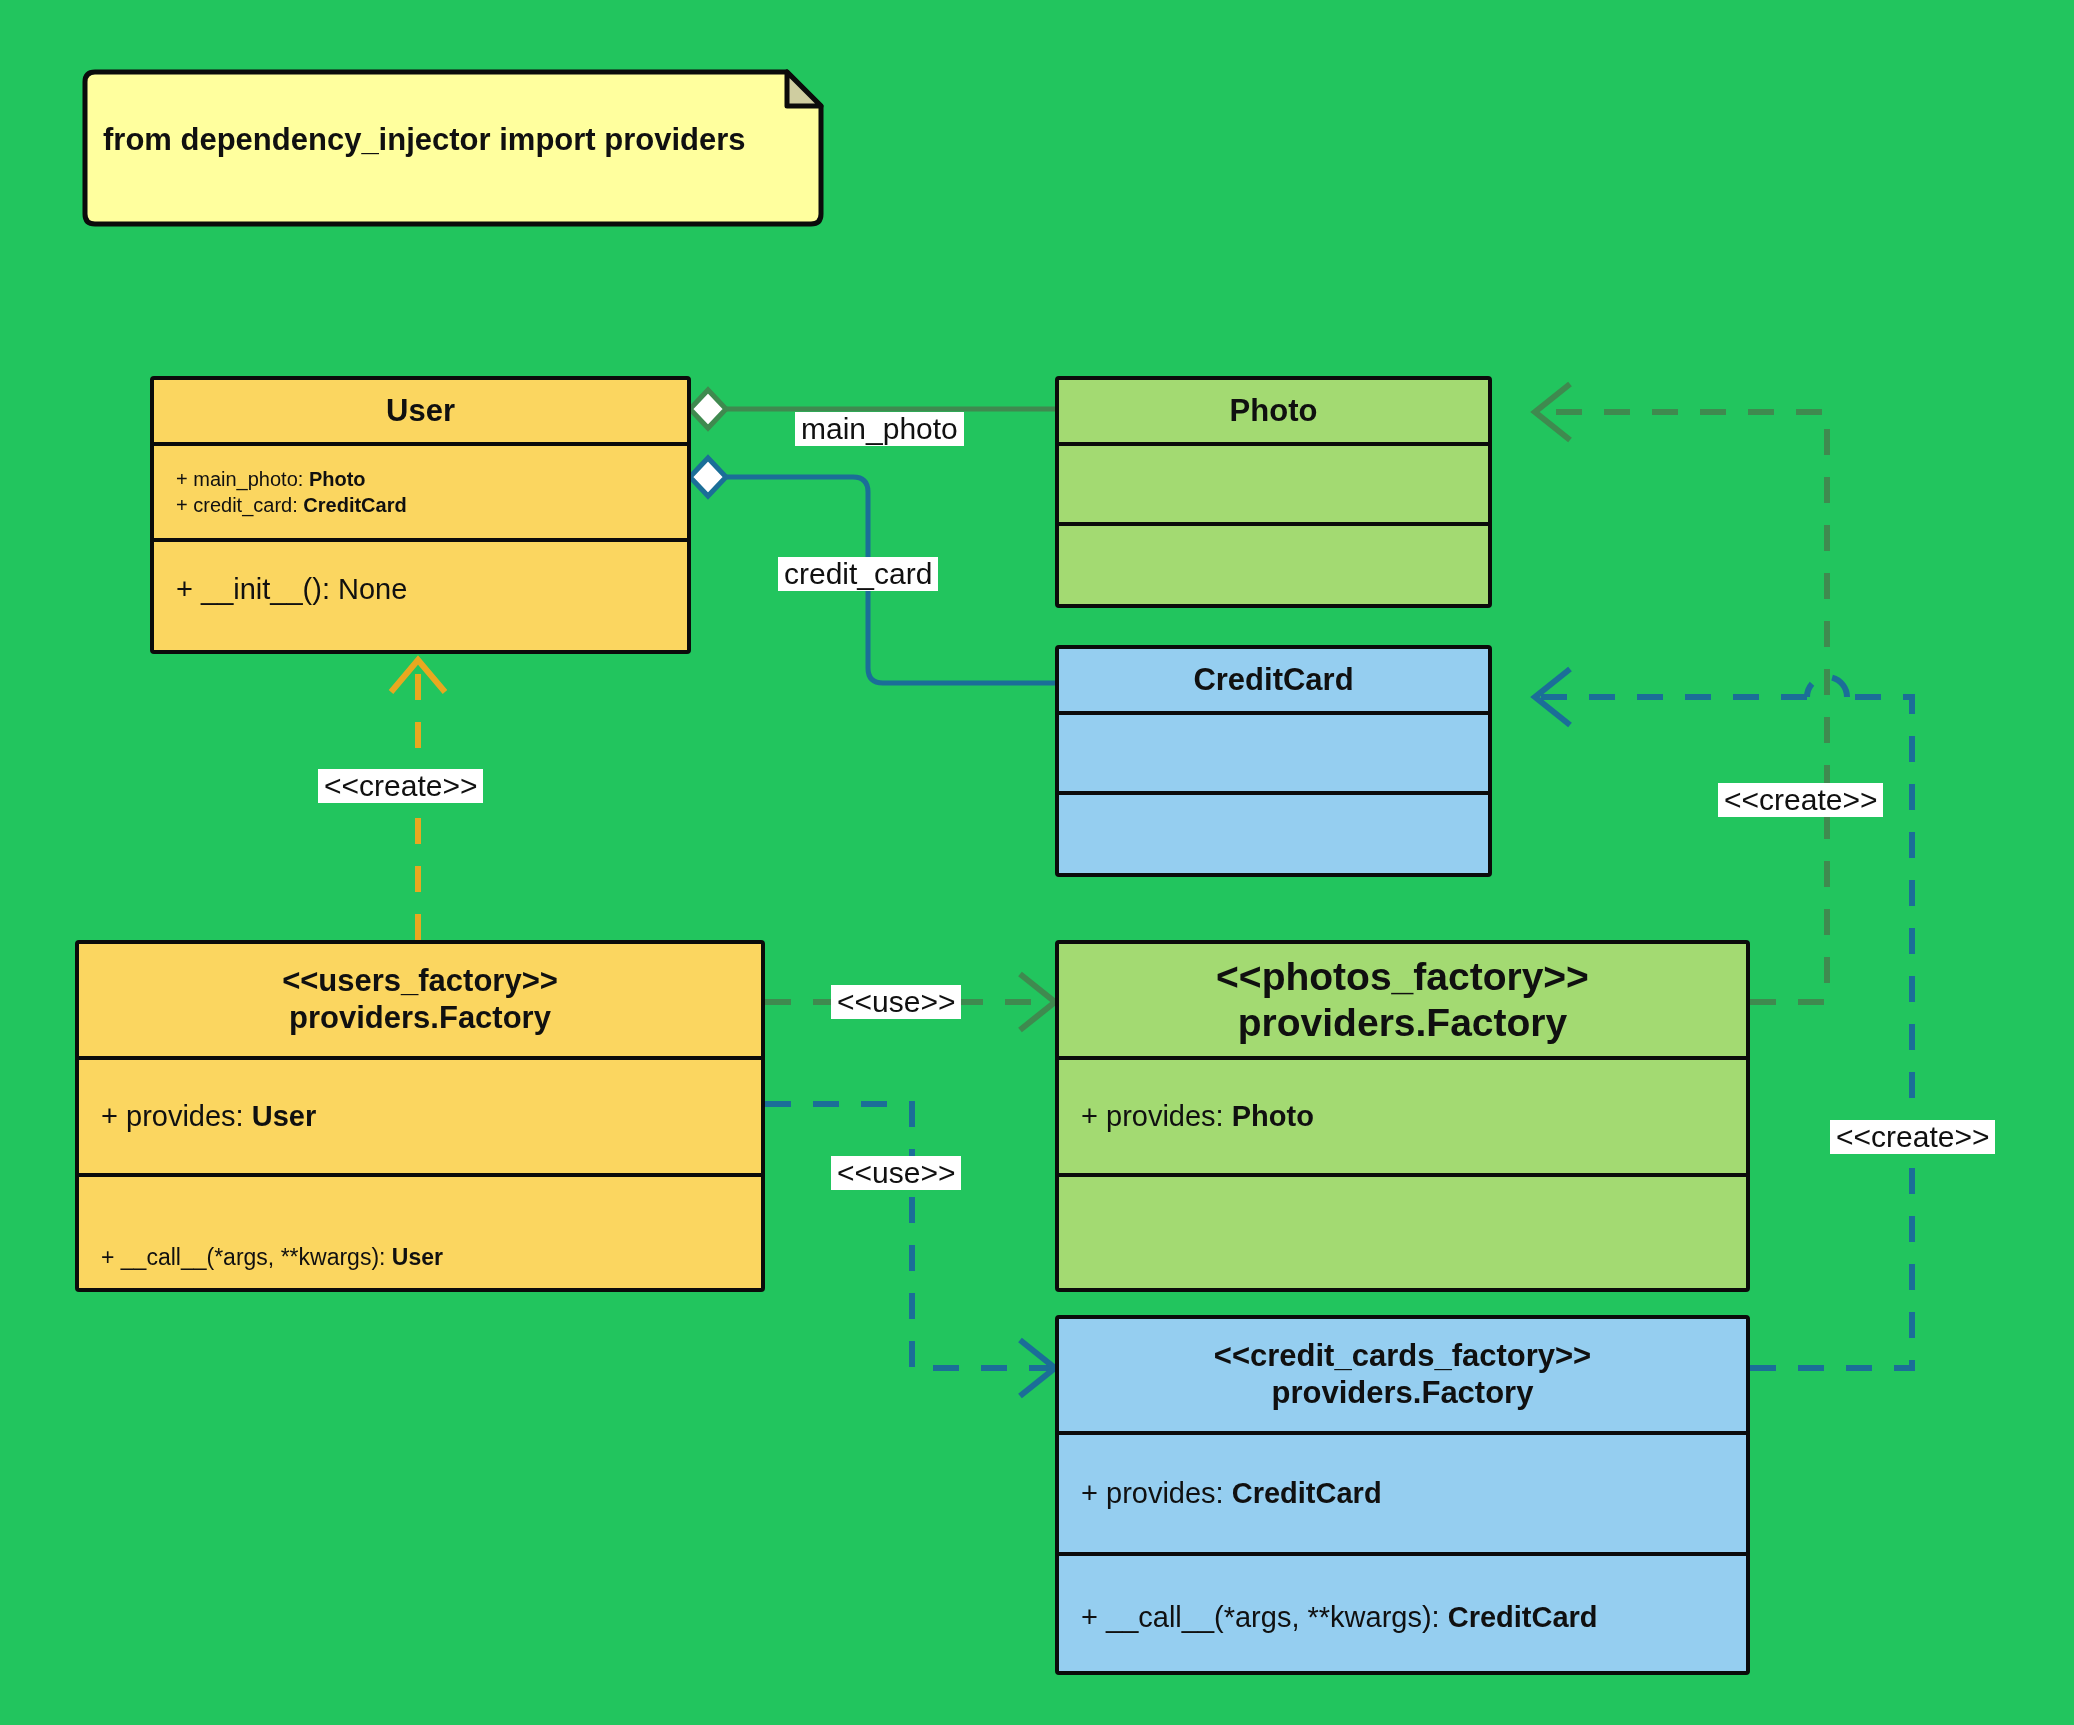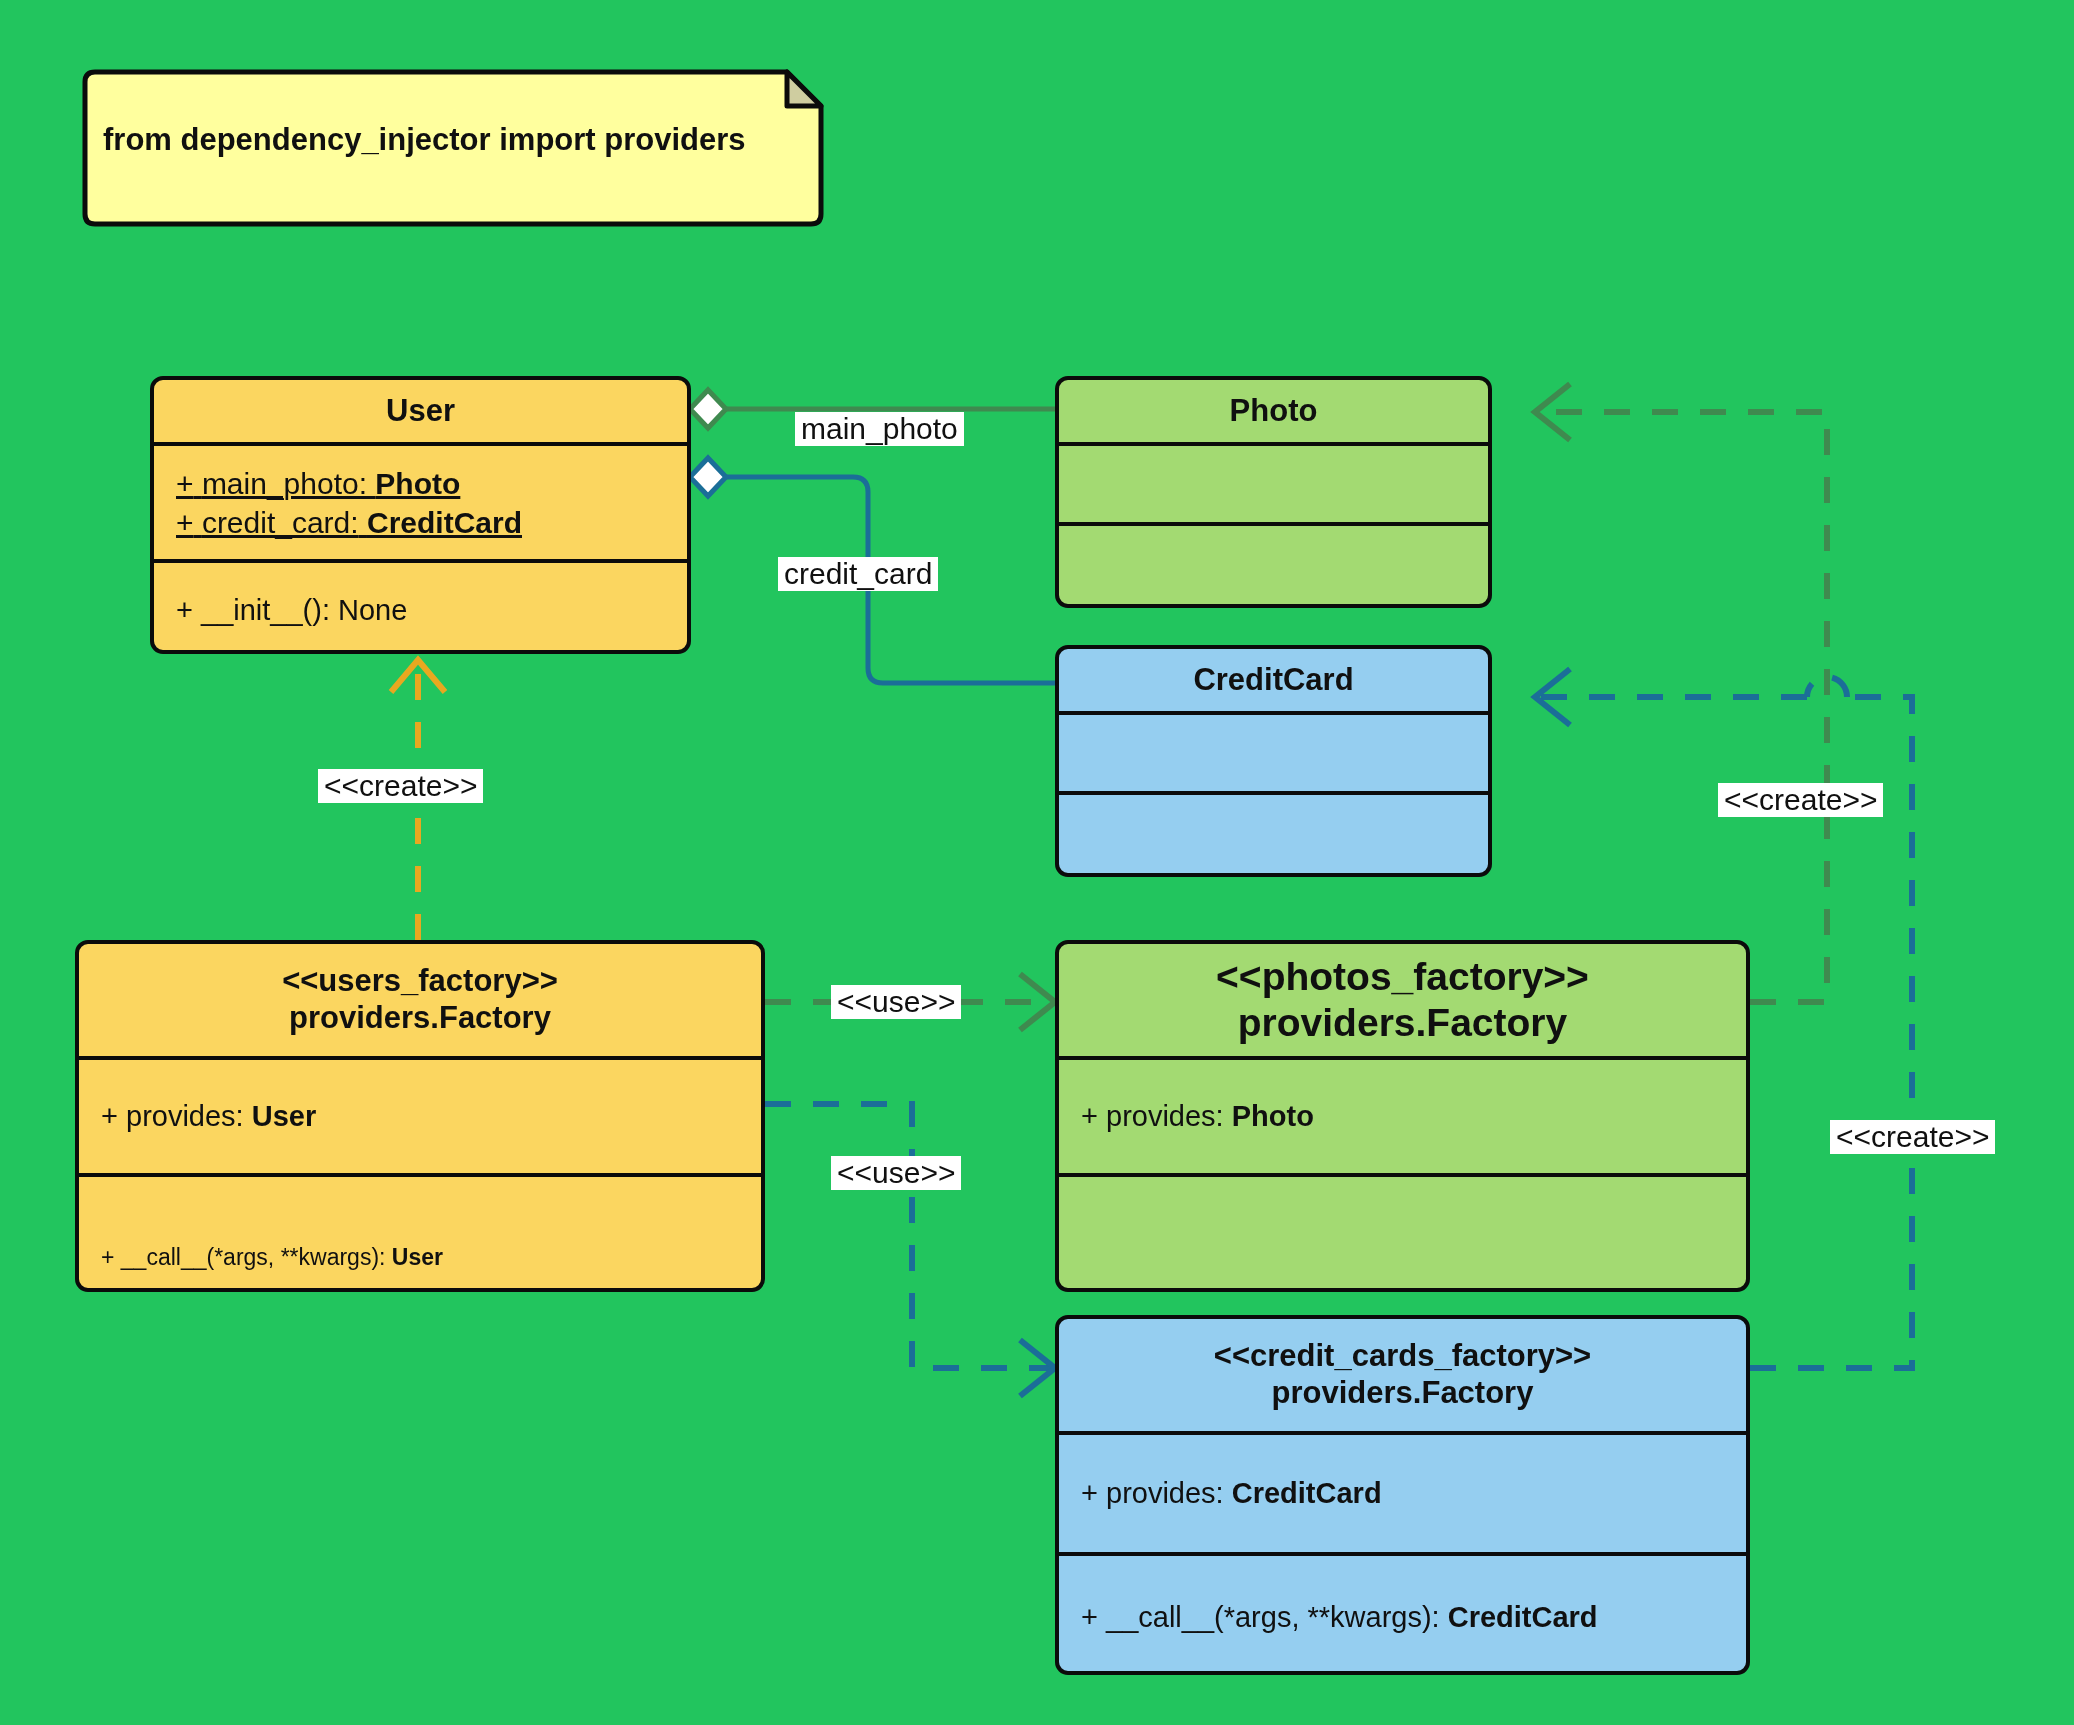--- a/index.html
+++ b/index.html
@@ -21,21 +21,21 @@
     left: 0;
     top: 0;
     width: 2074px;
     height: 1725px;
     pointer-events: none;
   }
   
   .umlbox {
     position: absolute;
     border: 4px solid #0b0b0b;
-    border-radius: 13px;
+    border-radius: 4px;
     box-sizing: border-box;
     overflow: hidden;
     z-index: 3;
   }
   .umlbox .hdr {
     text-align: center;
     font-weight: bold;
     color: #101010;
     display: flex;
     flex-direction: column;
@@ -150,21 +150,21 @@
       <path d="M 712 4 L 712 38 L 746 38 Z" fill="#cfcda0" stroke="#0b0b0b" stroke-width="5" stroke-linejoin="round"></path>
     </svg>
     <div class="note-text">from dependency_injector import providers</div>
   </div>
 
   <div class="umlbox c-yellow" style="left:150px; top:376px; width:541px; height:278px;">
     <div class="hdr" style="height:62px; font-size:31px;">
       <span>User</span>
     </div>
     <div class="sep"></div>
-    <div class="compart" style="height:113px; font-size:30px;text-decoration:underline;">
+    <div class="compart" style="height:92px; font-size:20px;">
       <div class="row">
         <span>+</span>
         <span>main_photo:</span>
         <b>Photo</b>
       </div>
       <div class="row">
         <span>+</span>
         <span>credit_card:</span>
         <b>CreditCard</b>
       </div>

